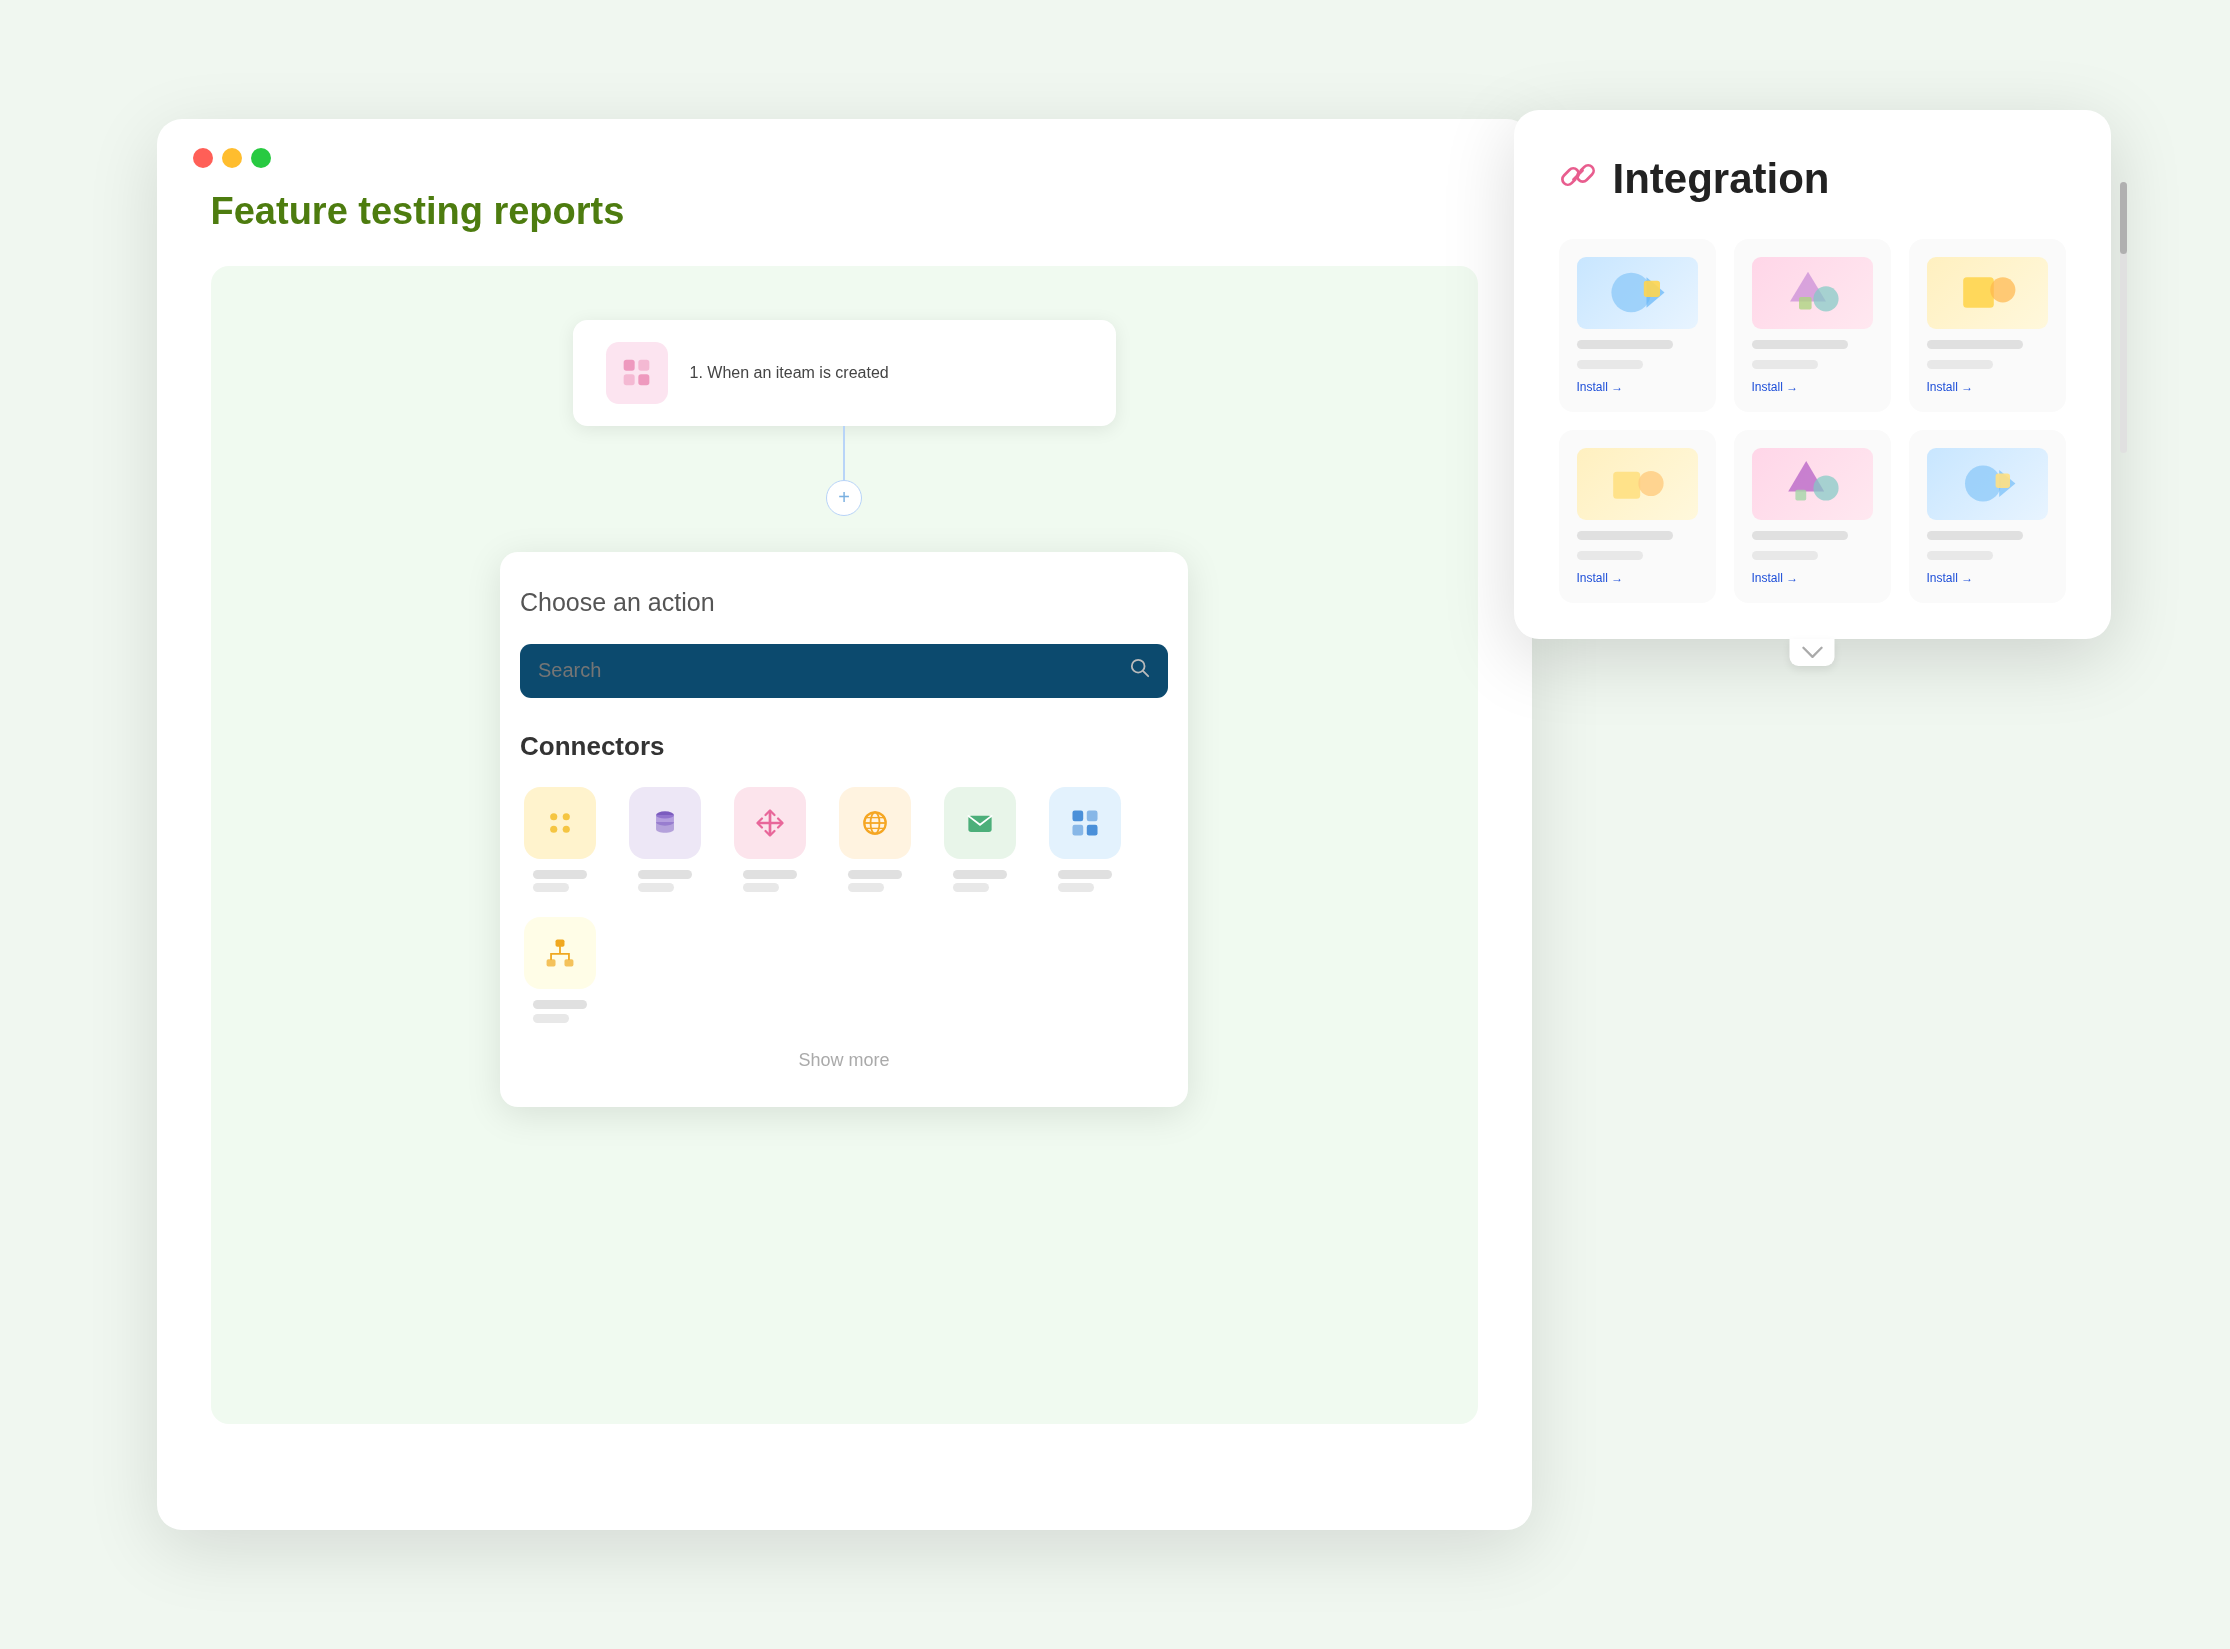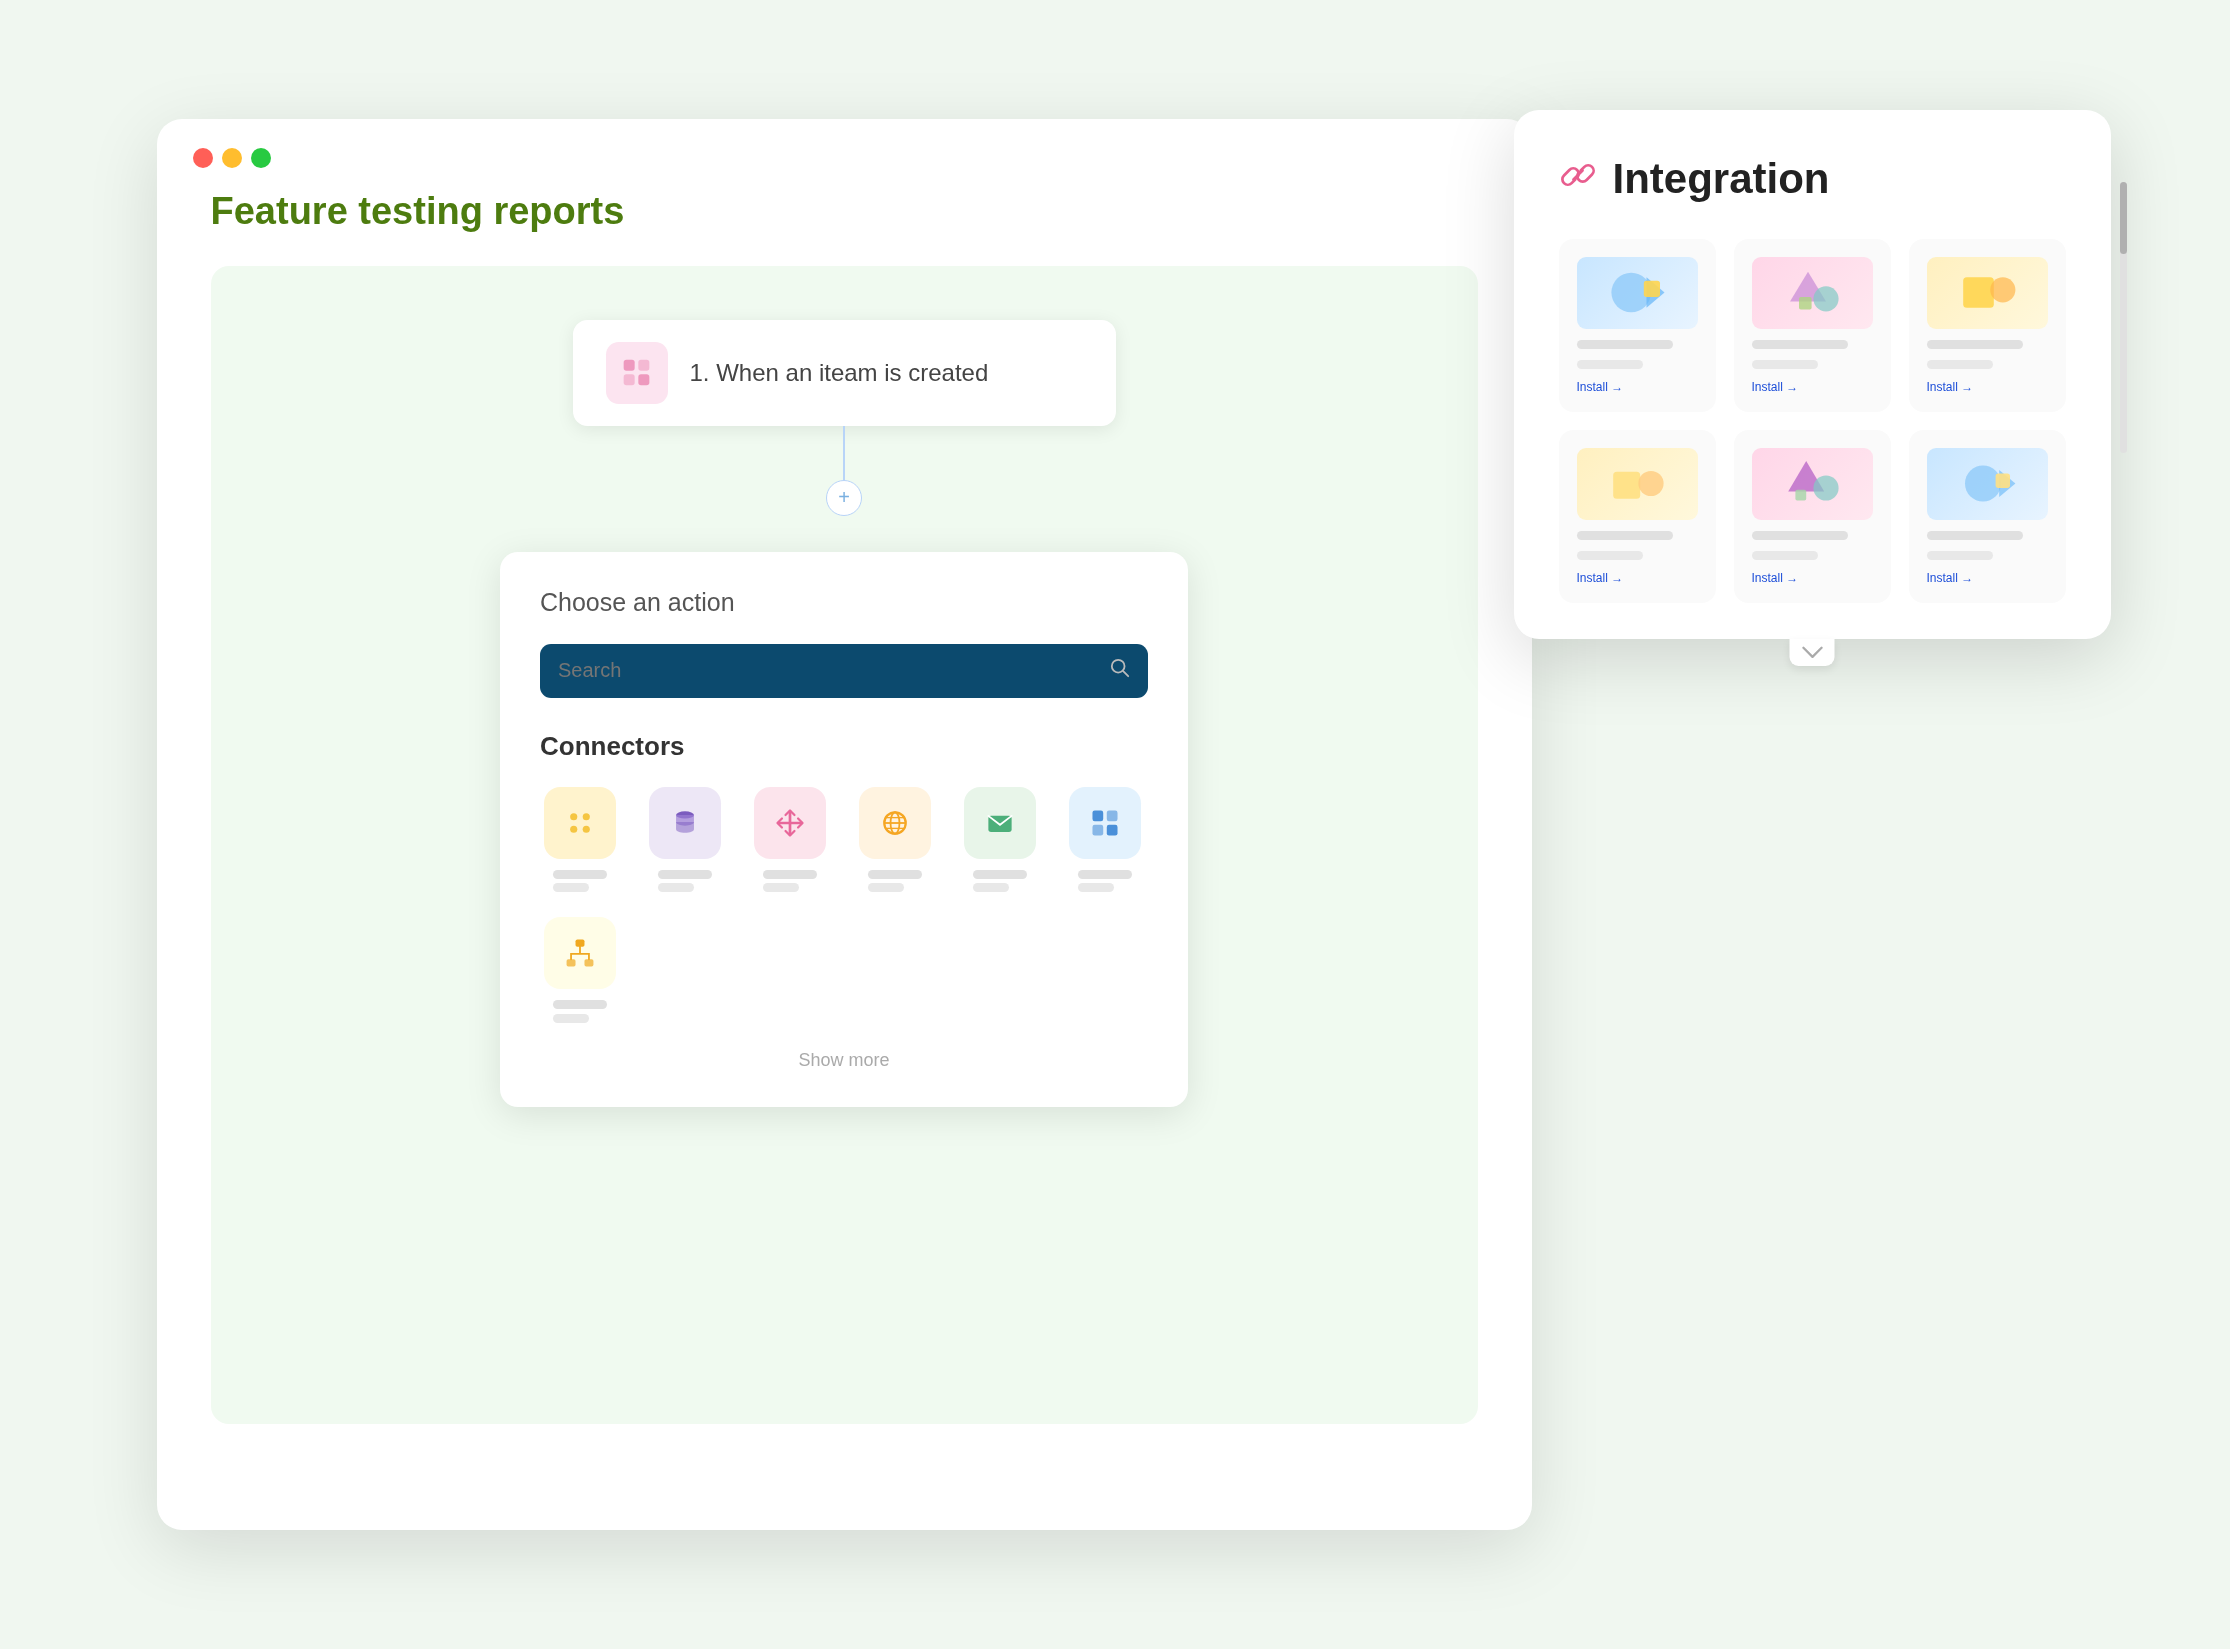--- a/index.html
+++ b/index.html
@@ -92,21 +92,21 @@
       justify-content: center;
       flex-shrink: 0;
     }
 
     .trigger-icon-wrap svg {
       width: 33px;
       height: 33px;
     }
 
     .trigger-label {
-      font-size: 24px;
+      font-size: 16px;
       font-weight: 500;
       color: #444;
     }
 
     .add-button {
       position: absolute;
       bottom: -18px;
       left: 50%;
       transform: translateX(-50%);
       width: 36px;
@@ -121,21 +121,21 @@
       color: #7ab0e0;
       cursor: pointer;
       z-index: 10;
     }
 
     
     .action-panel {
       background: white;
       border-radius: 18px;
       box-shadow: 0 7.2px 36px rgba(0,0,0,0.10);
-      padding: 36px 40px;
+      padding: 36px 20px;
       width: 688px;
       margin: 54px auto 0;
     }
 
     .action-panel-title {
       font-size: 25px;
       font-weight: 500;
       color: #555;
       margin-bottom: 27px;
     }

